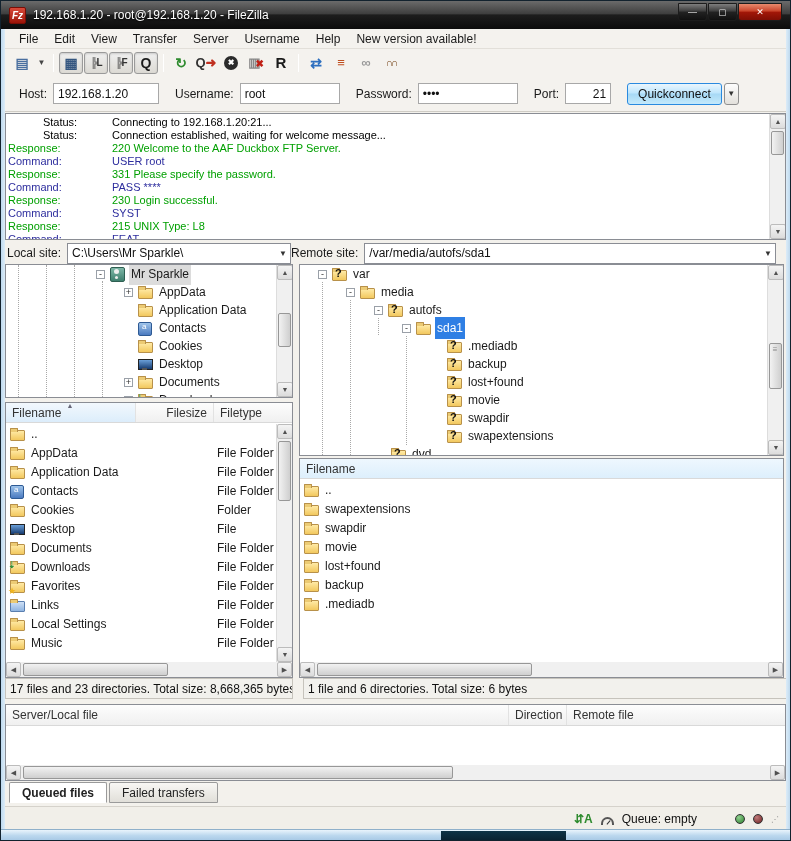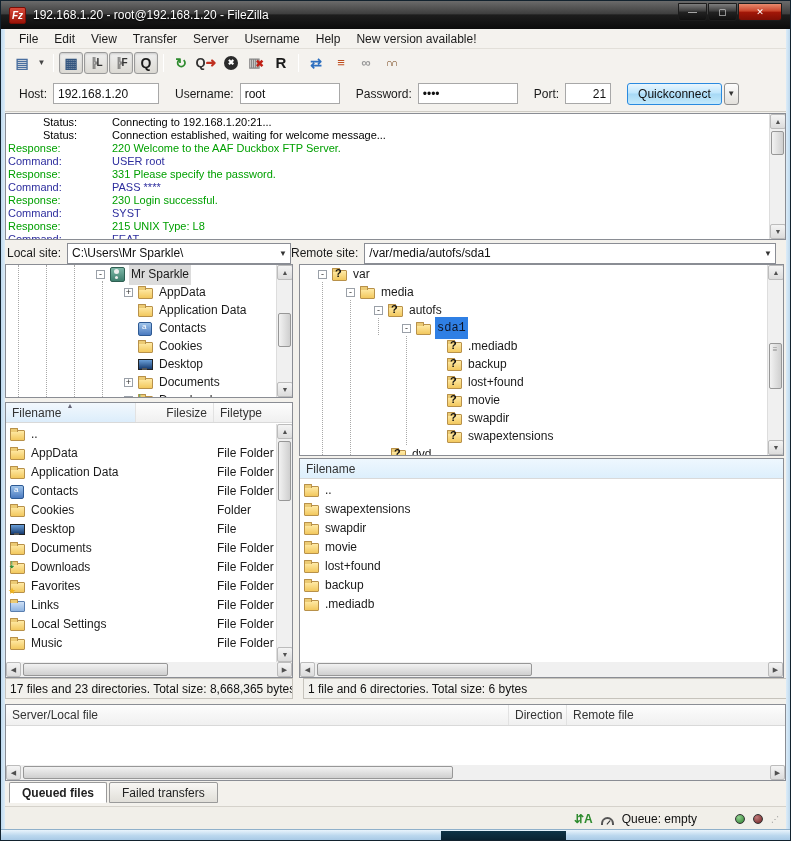--- a/index.html
+++ b/index.html
@@ -104,21 +104,21 @@
   .combo-arrow { margin-left:auto; width:14px; font-size:8px; color:#333; text-align:center; }
 
   
   .treepanel { position:absolute; background:#fff; border:1px solid #8a8d94; overflow:hidden; }
   .trow { display:flex; align-items:center; height:18px; font-size:12px; color:#1a1a1a;
       position:relative; white-space:nowrap; }
   .toggle { width:9px; height:9px; margin-right:4px; flex:none; font-size:9px; line-height:7px;
       text-align:center; color:#333; }
   .toggle:not(:empty) { border:1px solid #9aa0a8; background:#fff; }
   .tlabel { margin-left:4px; padding:4px 2px; }
-  .sel-blue { background:#2f7fe4; color:#0f172a;font-family:Liberation Mono, monospace; }
+  .sel-blue { background:#2f7fe4; color:#ffffff; }
   .sel-gray { background:#dcdcdc; }
   .guide { position:absolute; width:0; border-left:1px dotted #a8a8a8; }
   .l-lvl3 { padding-left:90px; } .l-lvl4 { padding-left:118px; }
   .r-lvl0 { padding-left:18px; } .r-lvl1 { padding-left:46px; } .r-lvl2 { padding-left:74px; }
   .r-lvl3 { padding-left:102px; } .r-lvl4 { padding-left:146px; }
 
   
   .icon { width:16px; height:16px; display:inline-block; position:relative; flex:none; }
   [data-icon="folder"]::after, [data-icon="folder-question"]::after,
   [data-icon="downloads"]::after, [data-icon="favorites"]::after, [data-icon="links"]::after {

